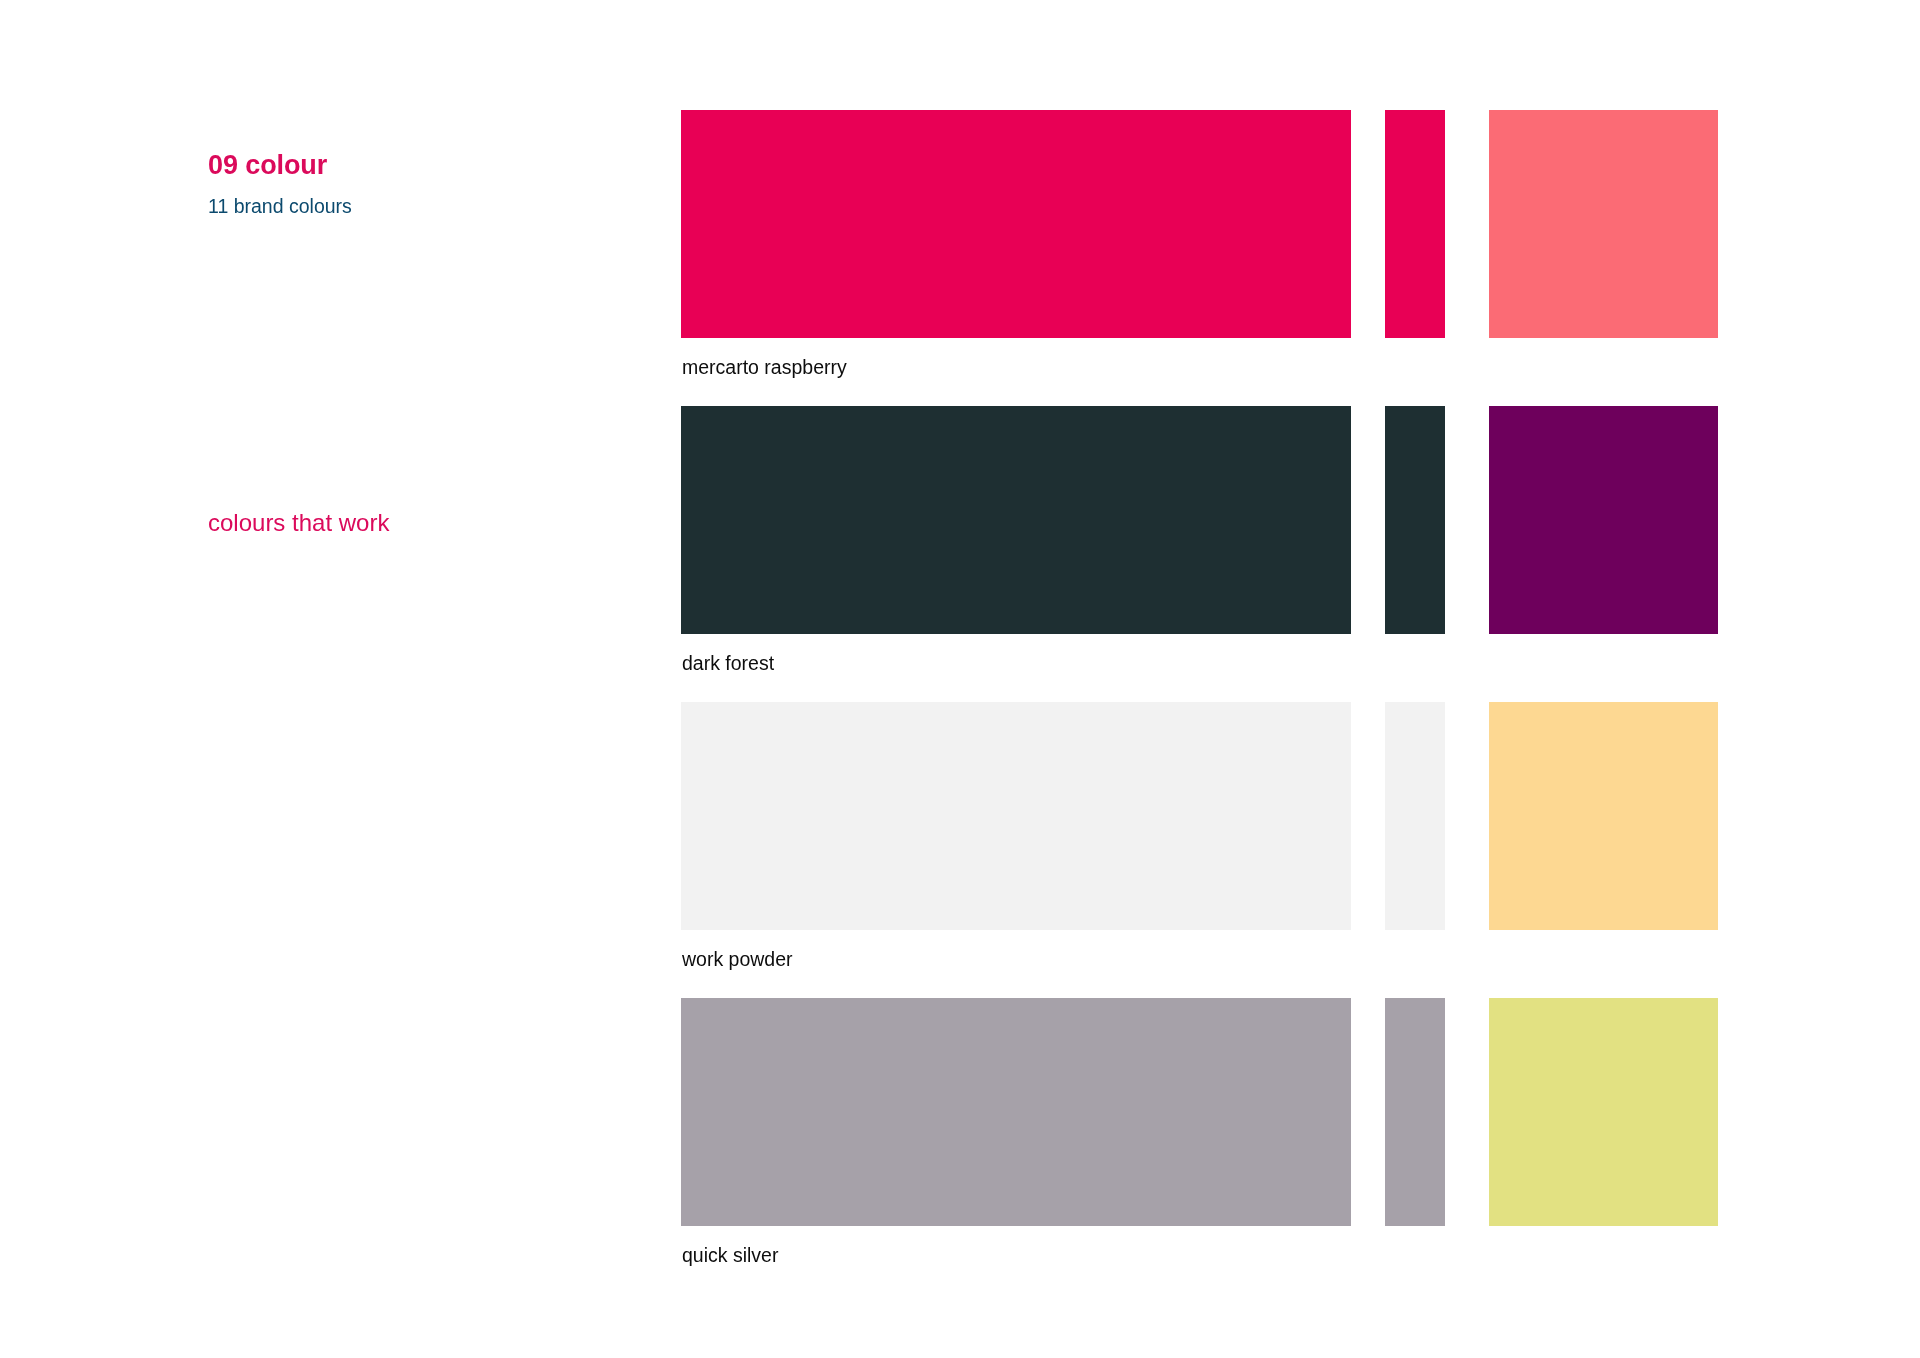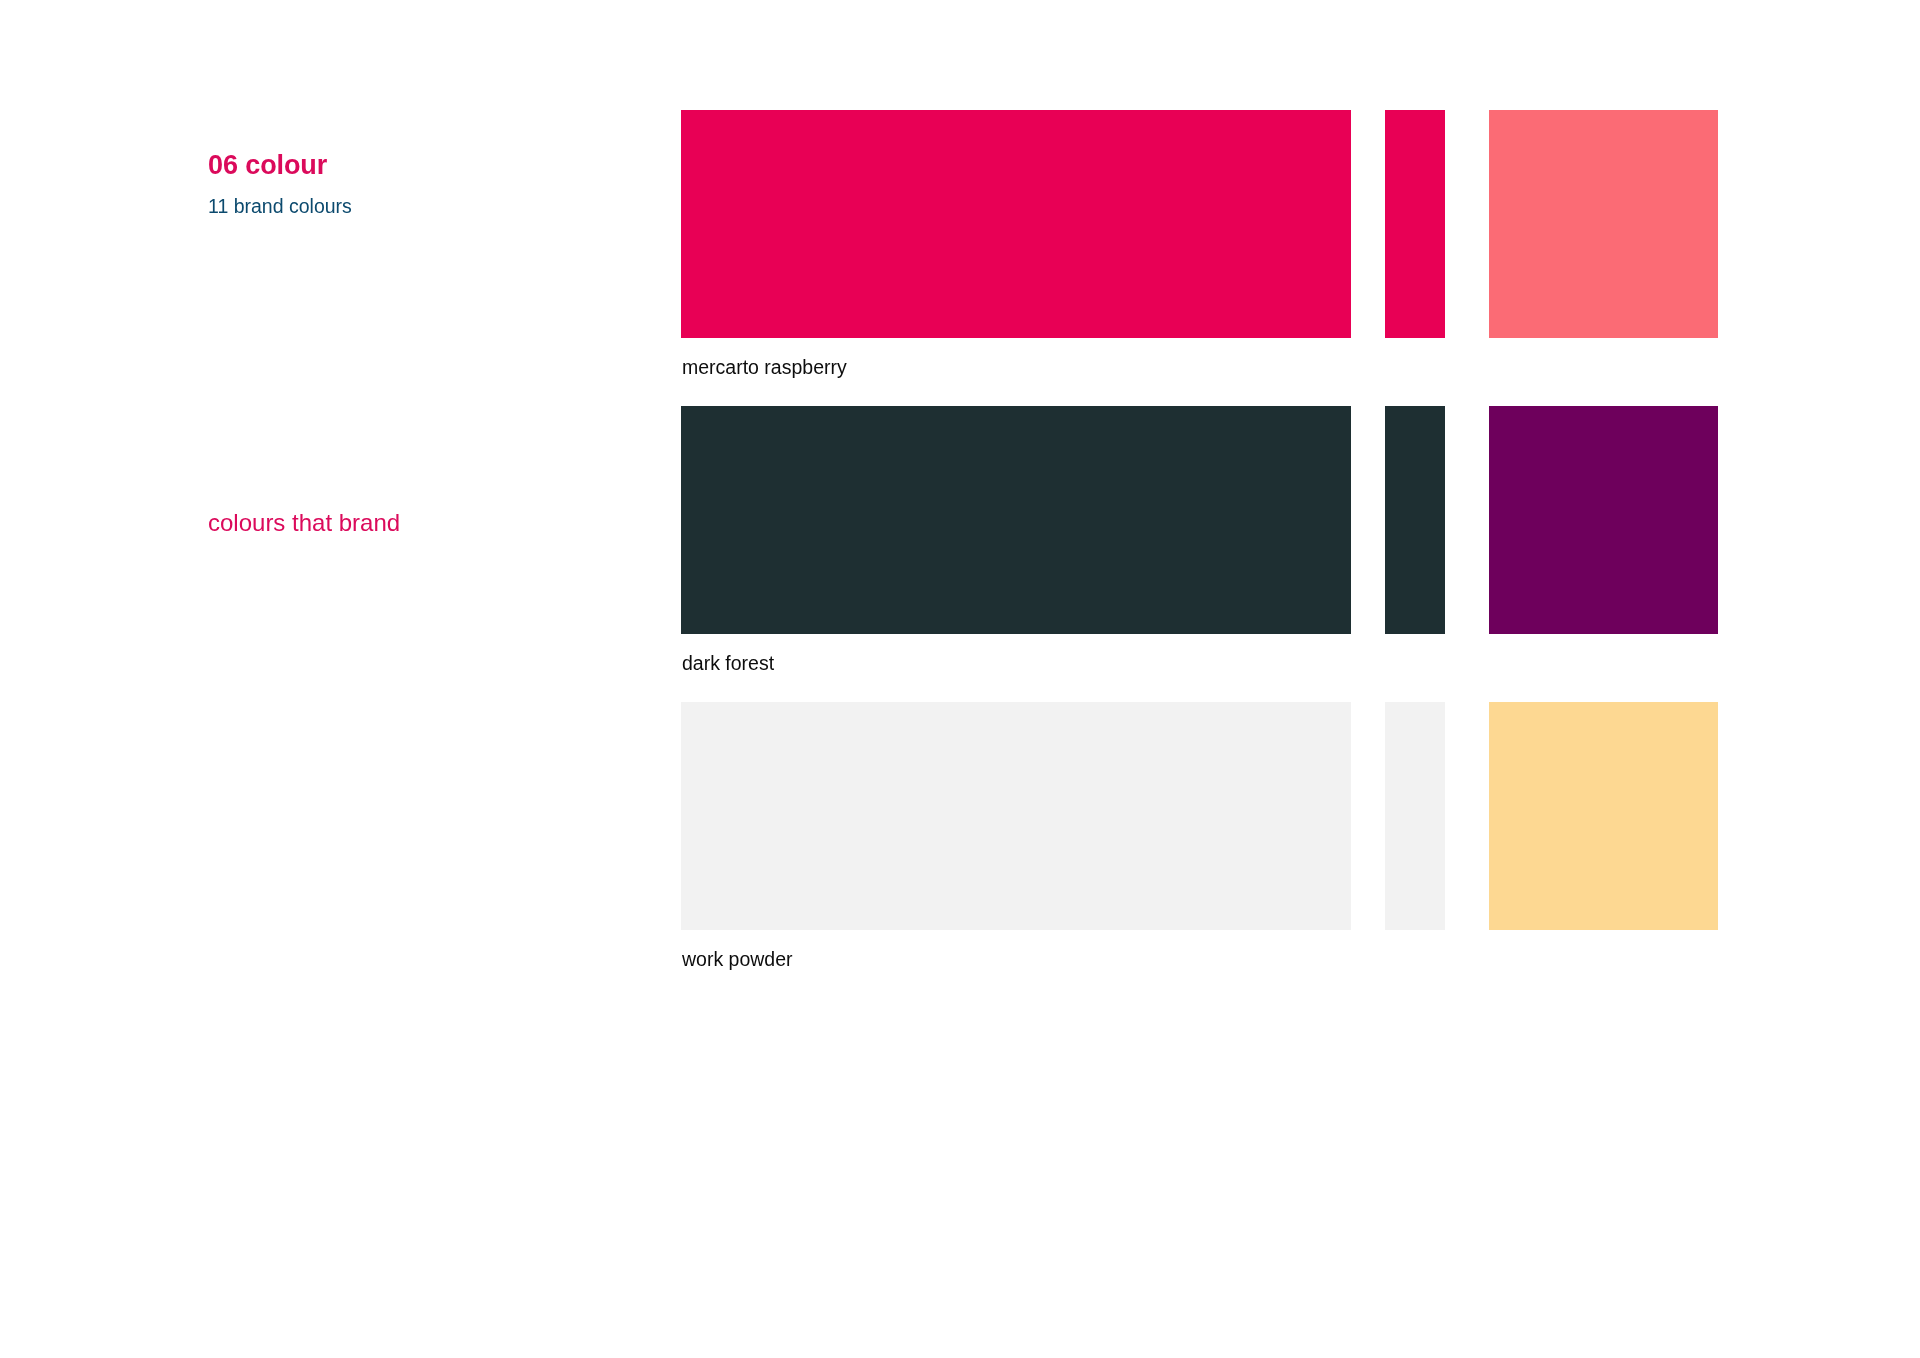--- a/index.html
+++ b/index.html
@@ -108,23 +108,23 @@
     line-height: 1.3;
     white-space: nowrap;
   }
 </style>
 </head>
 <body>
 
 <div class="page">
 
   <div class="left-col">
-    <div class="section-title" style="color: rgb(219, 10, 91);">06 colour</div>
+    <div class="section-title" style="color: rgb(219, 10, 91);">09 colour</div>
     <div class="section-subtitle">11 brand colours</div>
-    <div class="side-note" style="color: rgb(219, 10, 91);">colours that brand</div>
+    <div class="side-note" style="color: rgb(219, 10, 91);">colours that work</div>
   </div>
 
   <div class="swatch-grid">
 
     <div class="swatch-row">
       <div class="swatch swatch--primary" style="background-color: rgb(232, 0, 85);"></div>
       <div class="swatch swatch--narrow" style="background-color: rgb(232, 0, 85);"></div>
       <div class="swatch swatch--square" style="background-color: rgb(251, 107, 117);"></div>
       <div class="swatch-label">mercarto raspberry</div>
     </div>
@@ -136,15 +136,21 @@
       <div class="swatch-label">dark forest</div>
     </div>
 
     <div class="swatch-row">
       <div class="swatch swatch--primary" style="background-color: rgb(242, 242, 242);"></div>
       <div class="swatch swatch--narrow" style="background-color: rgb(242, 242, 242);"></div>
       <div class="swatch swatch--square" style="background-color: rgb(253, 216, 146);"></div>
       <div class="swatch-label">work powder</div>
     </div>
 
+    <div class="swatch-row">
+      <div class="swatch swatch--primary" style="background-color: rgb(166, 161, 169);"></div>
+      <div class="swatch swatch--narrow" style="background-color: rgb(166, 161, 169);"></div>
+      <div class="swatch swatch--square" style="background-color: rgb(226, 225, 130);"></div>
+      <div class="swatch-label">quick silver</div>
+    </div>
 
   </div>
 </div>
 
 </body></html>

